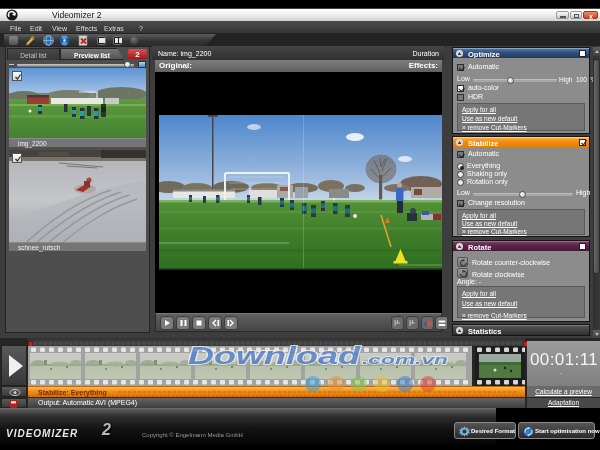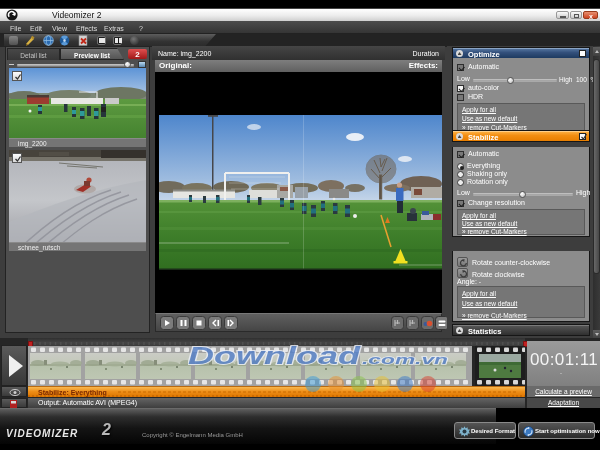--- a/index.html
+++ b/index.html
@@ -375,21 +375,21 @@
         <span style="position:absolute;left:15px;top:26px">auto-color</span>
       <div class="cb" style="left:4px;top:36px"></div>
         <span style="position:absolute;left:15px;top:35px">HDR</span>
       <div class="linkbox" style="top:45px;height:28px">
           <span style="top:2px">Apply for all</span>
           <span style="top:11px">Use as new default</span>
           <span style="top:20px">» remove Cut-Markers</span>
         </div>
     </div>
 
-    <div class="abs sechead" style="left:452px;top:83px;background:linear-gradient(#ffb54a 0%,#f28e12 45%,#e87e00 100%);box-shadow:inset 0 1px 0 #ffd08a">
+    <div class="abs sechead" style="left:452px;top:89px;background:linear-gradient(#ffb54a 0%,#f28e12 45%,#e87e00 100%);box-shadow:inset 0 1px 0 #ffd08a">
         <div class="seccirc"></div>
         <span class="lbl">Stabilize</span>
         <div class="seccb">
           <svg width="8" height="8" viewBox="0 0 8 8" style="position:absolute;left:-0.5px;top:-1px">
             <path d="M1.5 4 L3.5 6 L6.5 1" stroke="#333" stroke-width="1.2" fill="none"></path>
           </svg>
         </div>
       </div>
     <div class="abs secbody" style="left:452px;top:100px;height:90px">
       <div class="cb cbc" style="left:4px;top:4px"></div>
@@ -406,20 +406,25 @@
       <span style="position:absolute;left:123px;top:42px">High</span>
       <div class="cb cbc" style="left:4px;top:53px"></div>
         <span style="position:absolute;left:15px;top:52px">Change resolution</span>
       <div class="linkbox" style="top:62px;height:26px">
           <span style="top:2px">Apply for all</span>
           <span style="top:10px">Use as new default</span>
           <span style="top:18px">» remove Cut-Markers</span>
         </div>
     </div>
 
+    <div class="abs sechead" style="left:452px;top:193px;background:linear-gradient(#84406c 0%,#5c2448 45%,#451a36 100%);box-shadow:inset 0 1px 0 #a46a8e">
+        <div class="seccirc"></div>
+        <span class="lbl">Rotate</span>
+        <div class="seccb"></div>
+      </div>
     <div class="abs secbody" style="left:452px;top:204px;height:71px">
       <div style="position:absolute;left:4px;top:6px;width:11px;height:10px;background:linear-gradient(#9a9a9a,#777);border:1px solid #555;border-radius:2px">
           <svg width="9" height="8" viewBox="0 0 9 8" style="position:absolute;left:0.5px;top:0.5px">
             <path d="M7.3 4 A2.9 2.9 0 1 1 4.5 1.1" stroke="#3d3d3d" stroke-width="1.3" fill="none"></path>
             <path d="M5.6 0 l-3 1.1 l2.6 1.9 z" fill="#3d3d3d"></path>
           </svg>
         </div>
       <span style="position:absolute;left:19px;top:8px">Rotate counter-clockwise</span>
       <div style="position:absolute;left:4px;top:17px;width:11px;height:10px;background:linear-gradient(#9a9a9a,#777);border:1px solid #555;border-radius:2px">
           <svg width="9" height="8" viewBox="0 0 9 8" style="position:absolute;left:0.5px;top:0.5px">

